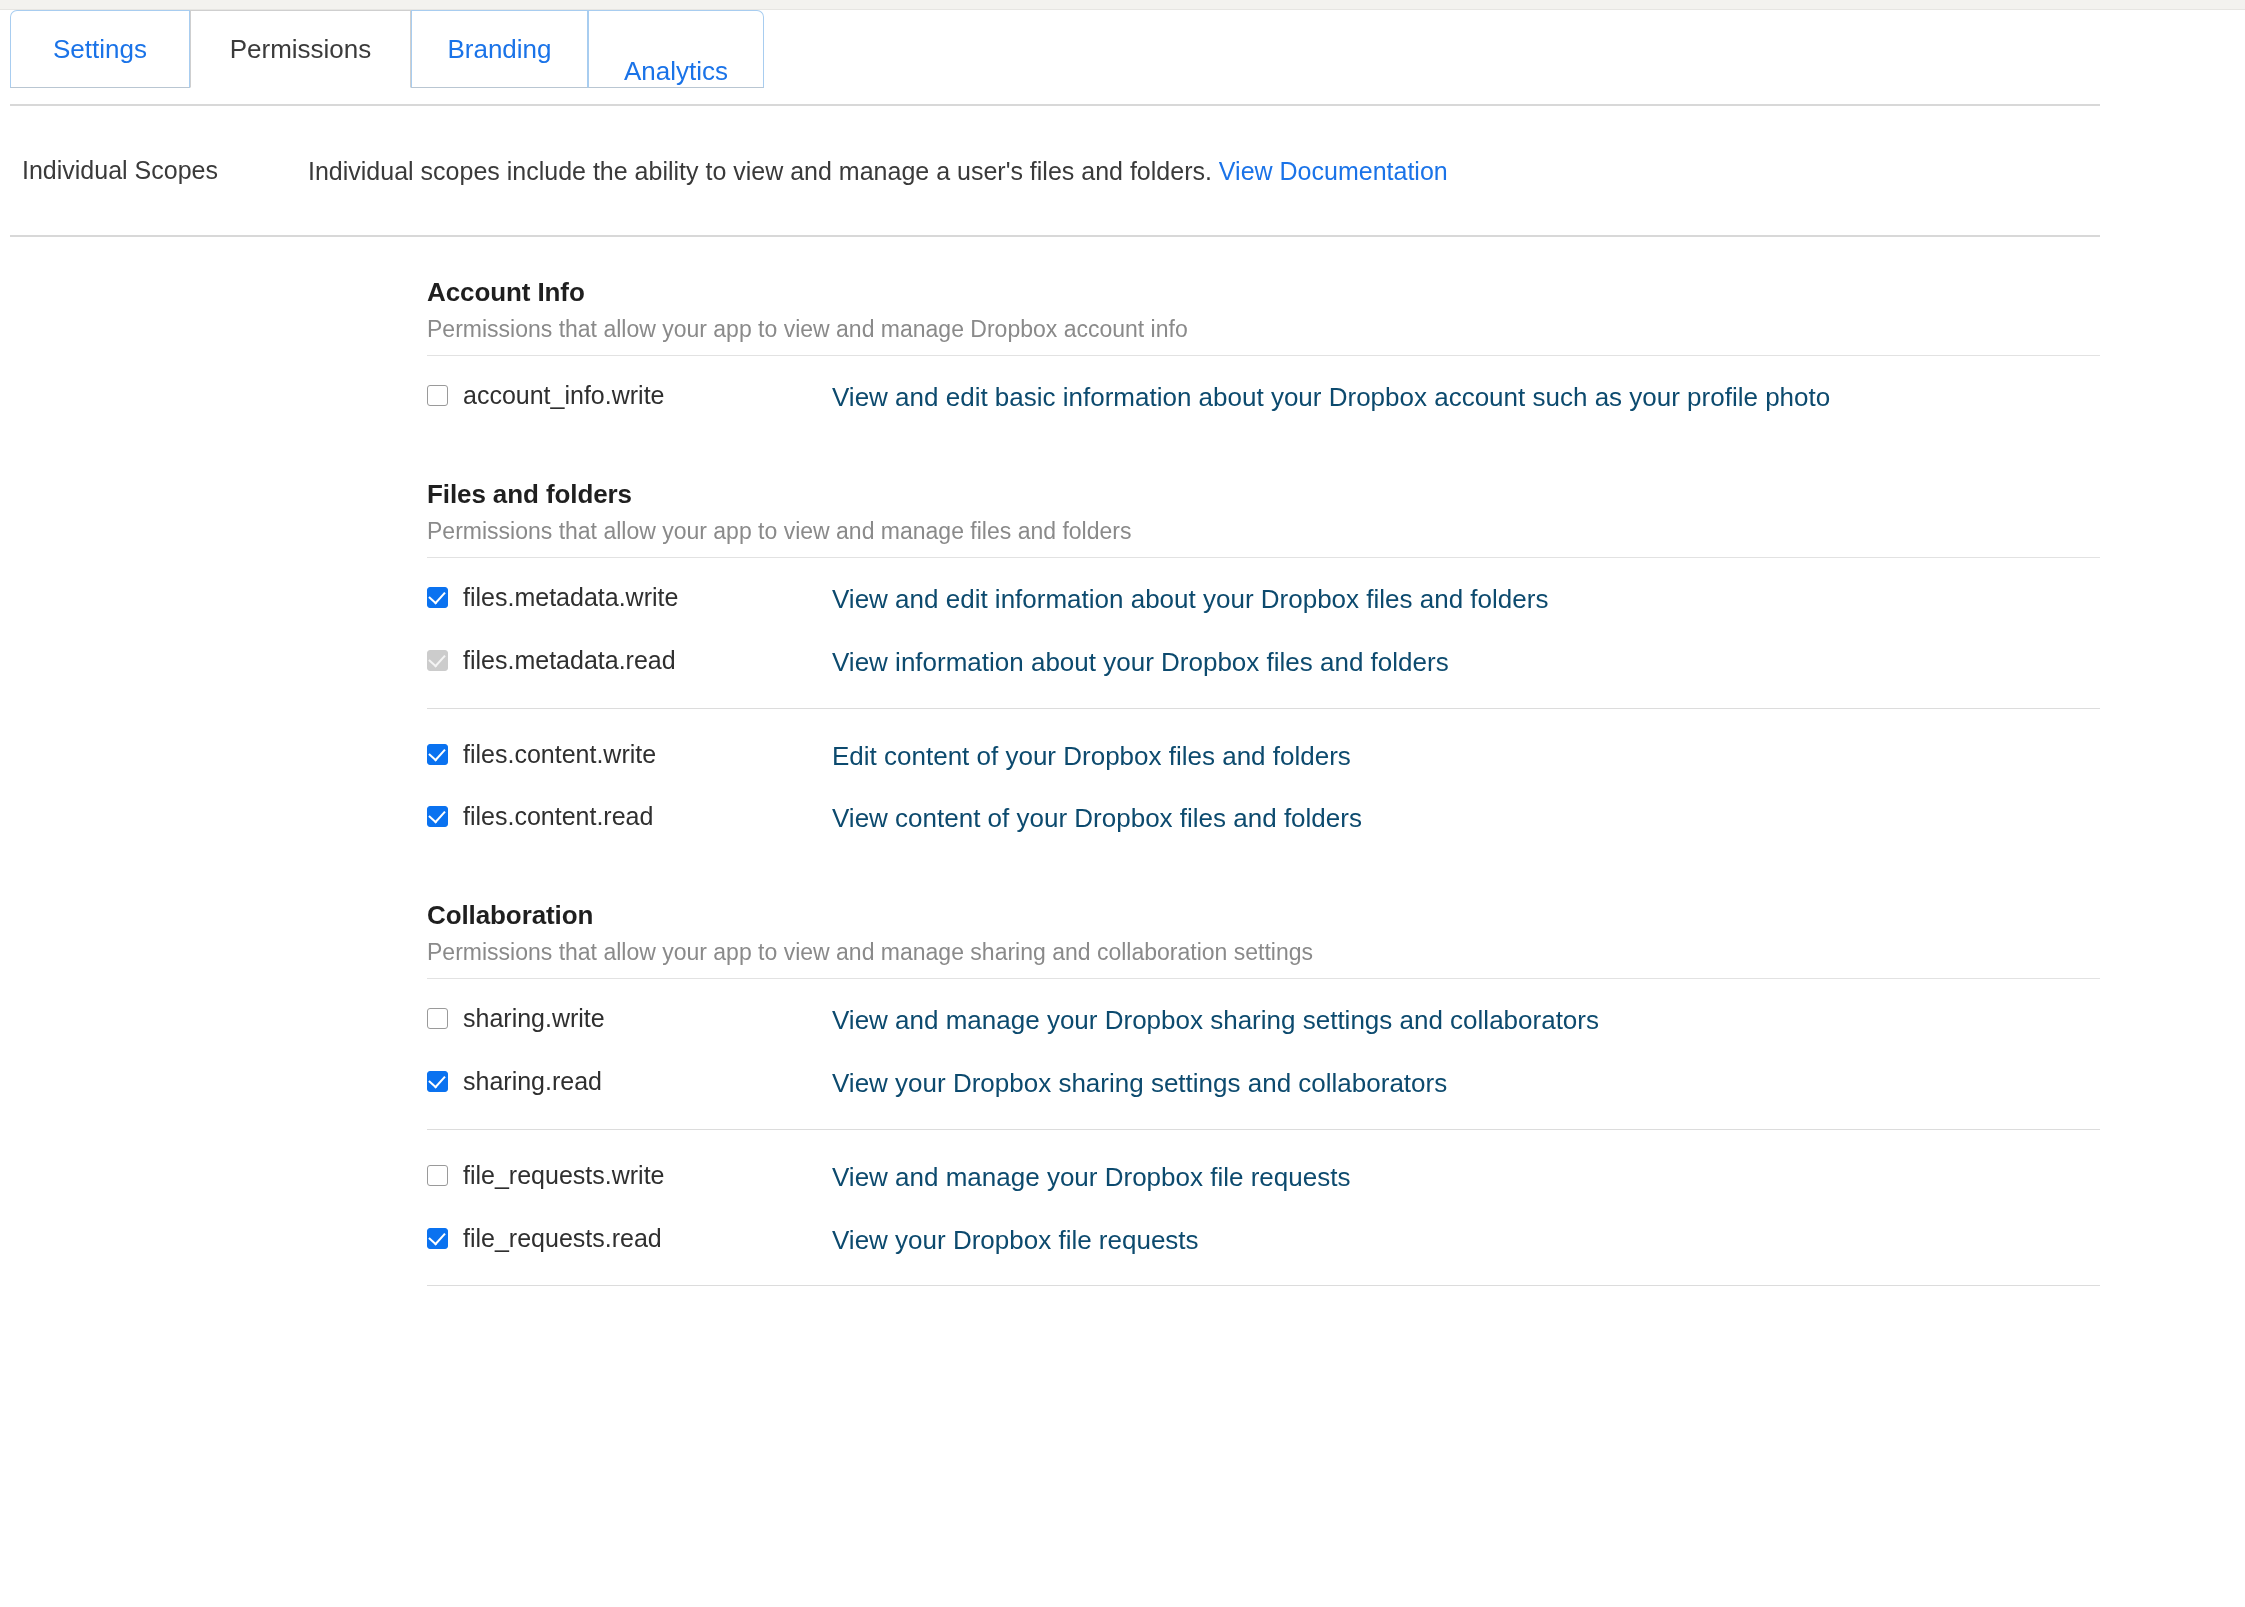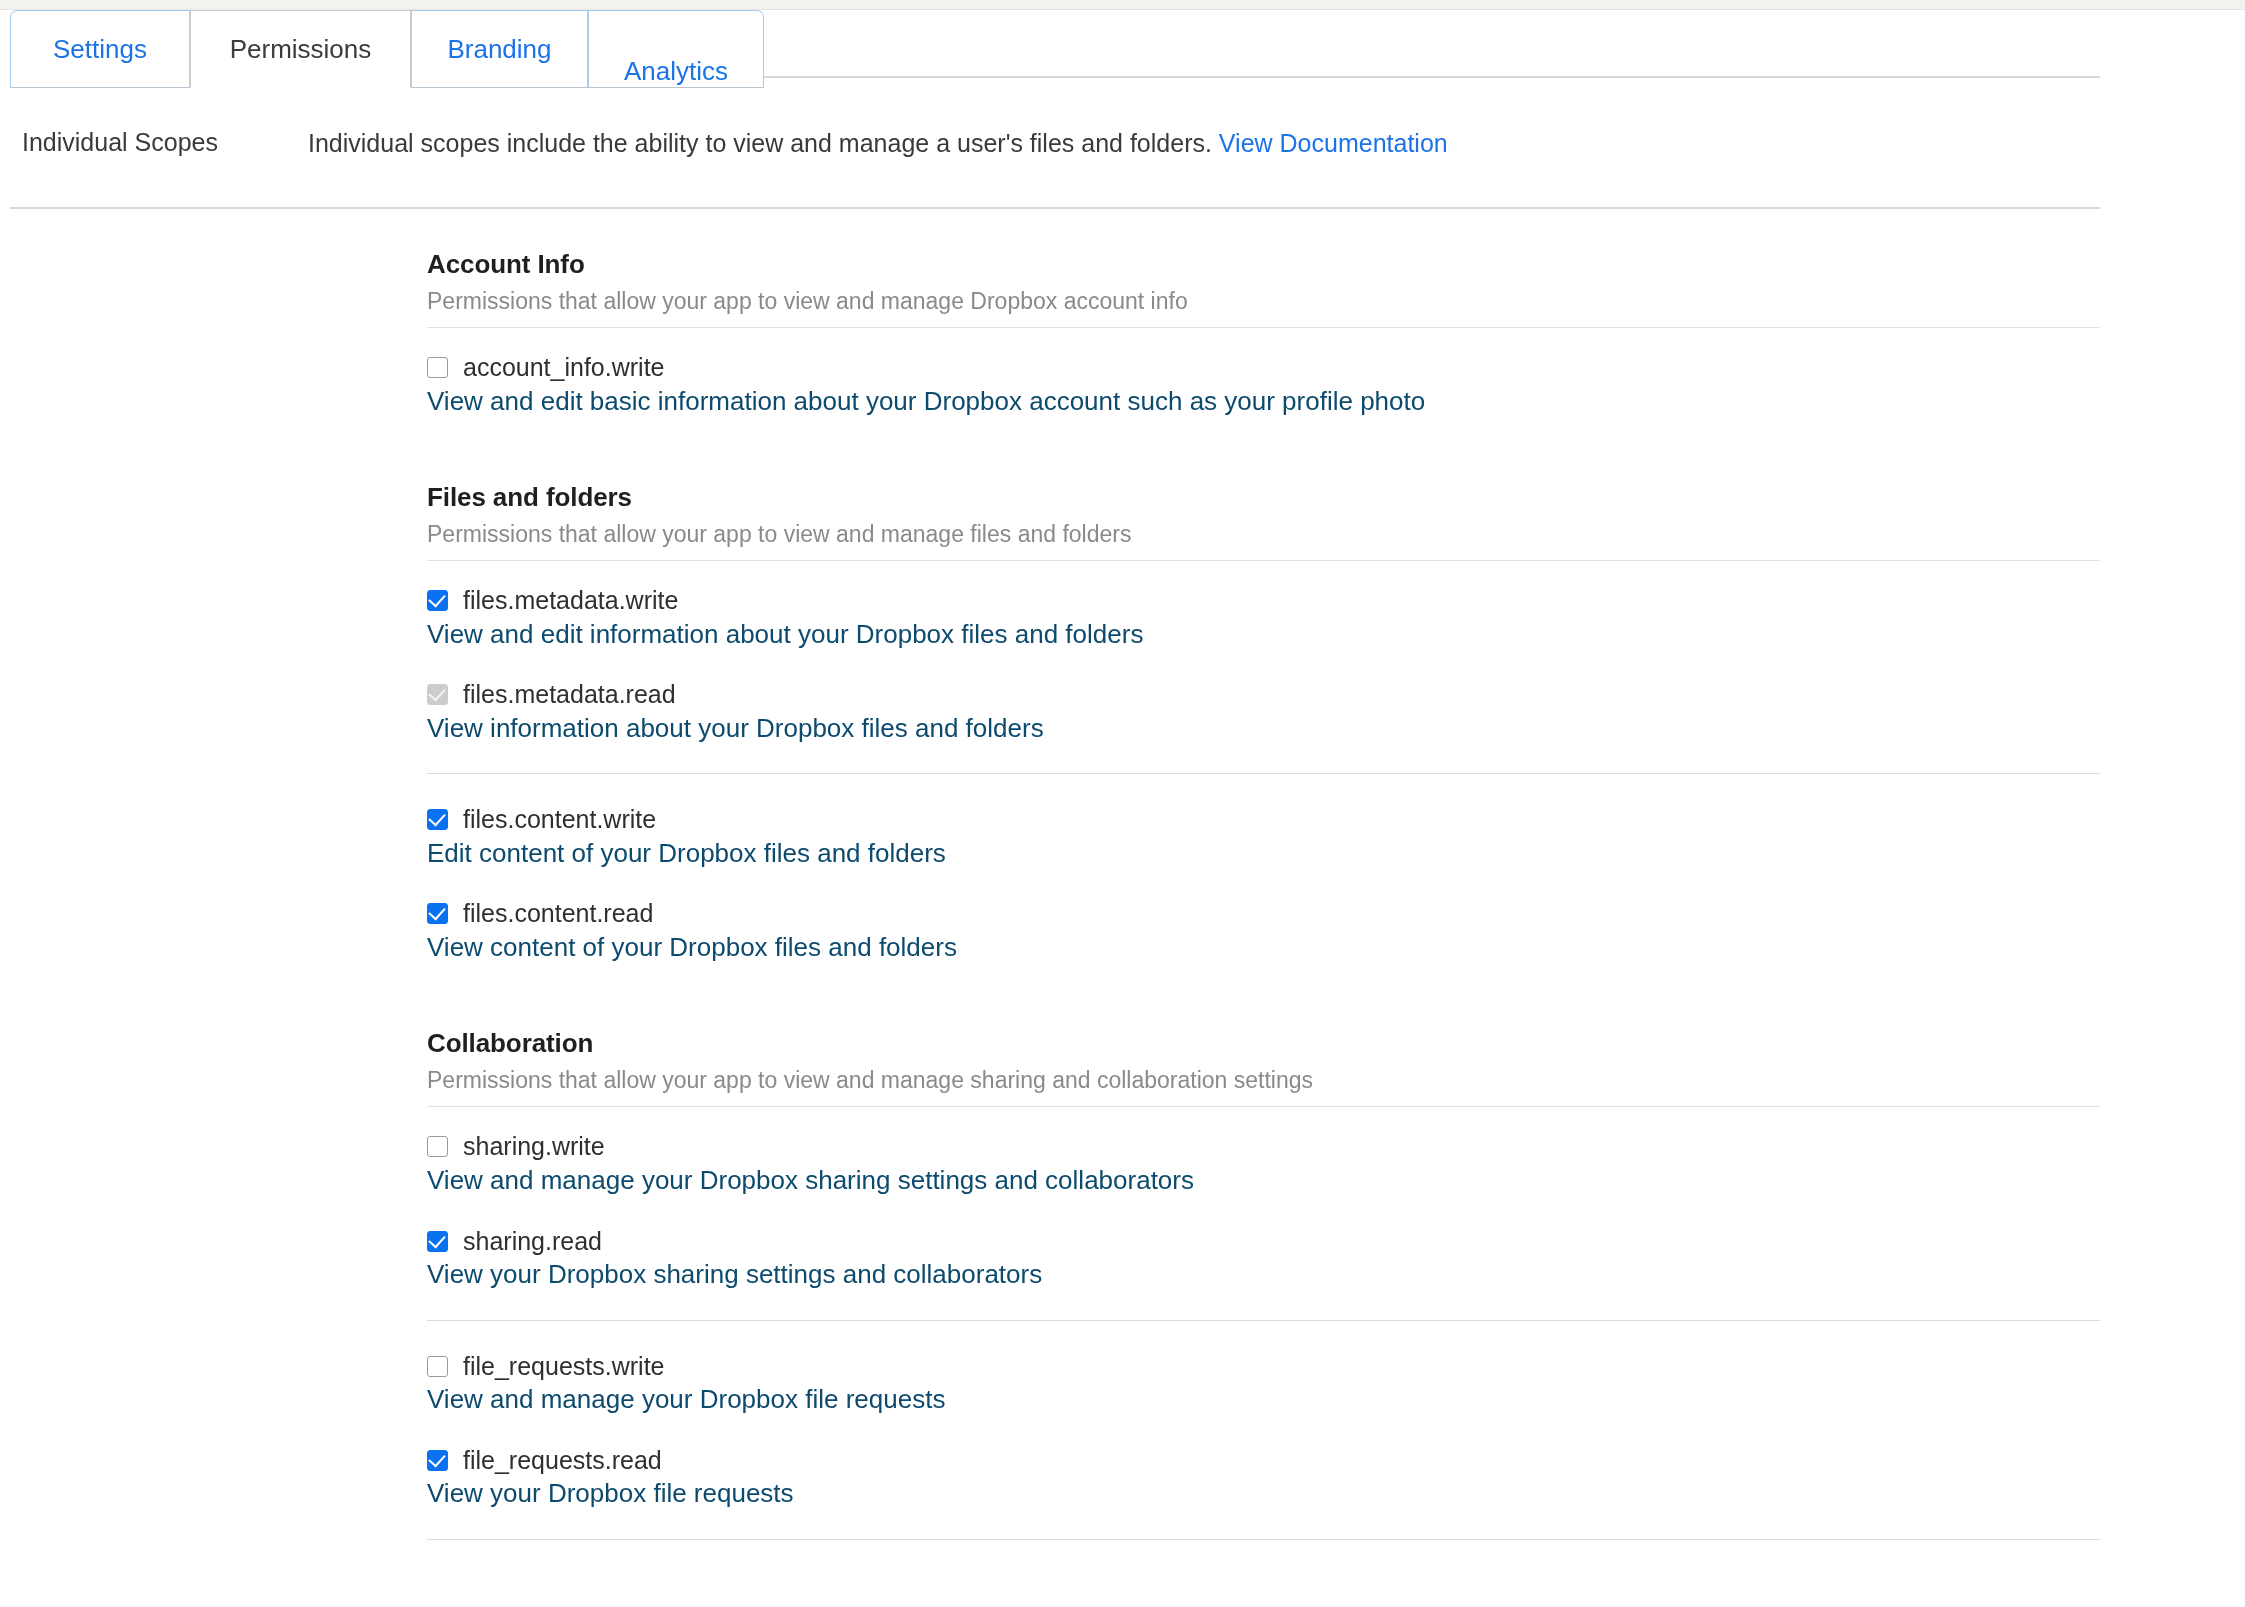--- a/index.html
+++ b/index.html
@@ -20,21 +20,21 @@
   .top-strip {
     height: 9px;
     background: #f3f2ef;
     border-bottom: 1px solid #e6e5e2;
     width: 100%;
   }
 
   
   .tabbar {
     position: relative;
-    height: 66px;
+    height: 94px;
     padding-left: 10px;
     box-sizing: border-box;
   }
   .tabs {
     display: flex;
     align-items: stretch;
     height: 78px;
   }
   .tab {
     display: flex;
@@ -133,21 +133,20 @@
     width: 1673px;
     margin: 26px 0 30px 0;
   }
   .section-gap { height: 36px; }
 
   
   .scope-row {
     display: flex;
     align-items: flex-start;
     margin-bottom: 28px;
-    flex-direction: column;
   }
   .scope-left {
     width: 405px;
     display: flex;
     align-items: flex-start;
     flex-shrink: 0;
   }
   .cb {
     width: 21px;
     height: 21px;

